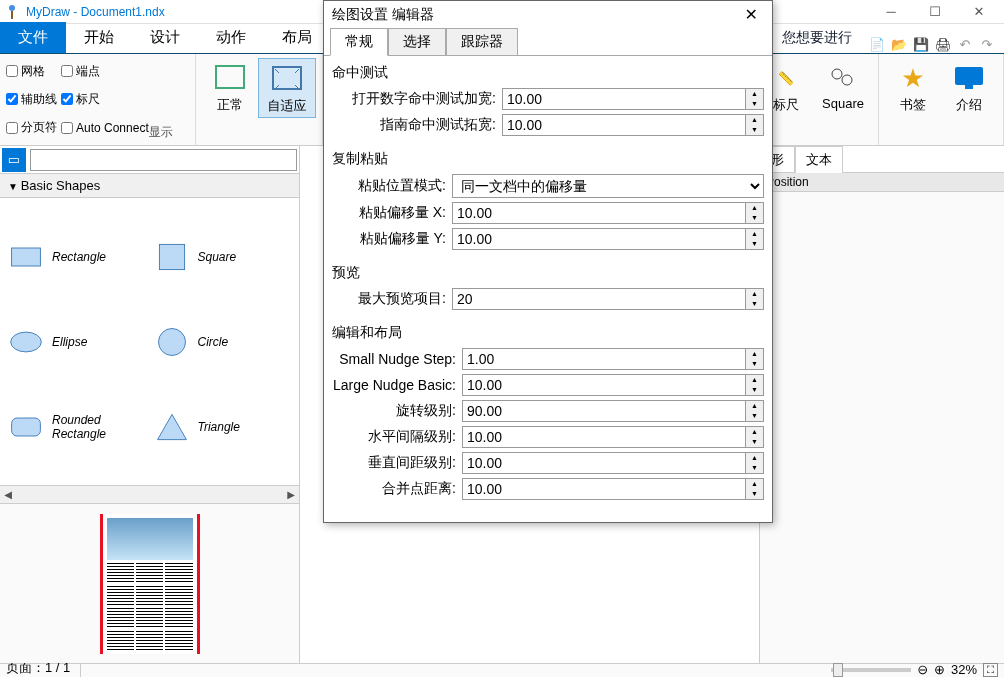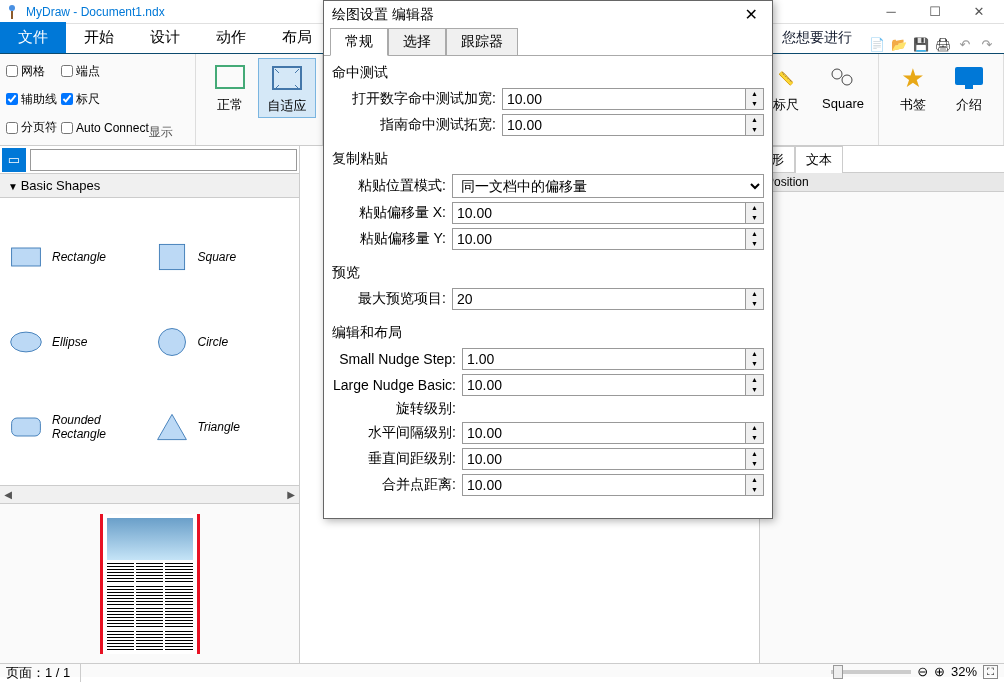--- a/index.html
+++ b/index.html
@@ -53,21 +53,21 @@
 
 .right-panel { width: 245px; border-left: 1px solid #ccc; display: flex; flex-direction: column; }
 .rp-tabs { display: flex; border-bottom: 1px solid #ccc; }
 .rp-tab { padding: 4px 10px; border: 1px solid #ccc; border-bottom: none; margin-bottom: -1px; cursor: pointer; font-size: 13px; }
 .rp-tab.active { background: #fff; }
 .rp-content { flex: 1; background: #fafafa; }
 .rp-position { background: #e8e8e8; padding: 2px 6px; font-size: 12px; border-bottom: 1px solid #ccc; }
 
 .center-canvas { flex: 1; background: #fff; }
 
-.status-bar { height: 14px; border-top: 1px solid #ccc; display: flex; align-items: flex-start; font-size: 13px; padding: 0 6px; background: #fafafa; }
+.status-bar { height: 14px; border-top: 1px solid #ccc; display: flex; align-items: flex-end; font-size: 13px; padding: 0 6px; background: #fafafa; }
 .status-left { border-right: 1px solid #ccc; padding-right: 10px; }
 .status-right { margin-left: auto; display: flex; align-items: center; gap: 6px; }
 .zoom-slider { width: 80px; height: 4px; background: #ccc; position: relative; cursor: pointer; }
 .zoom-thumb { width: 10px; height: 14px; background: #eee; border: 1px solid #999; position: absolute; top: -5px; left: 2px; }
 
 
 .dialog { position: absolute; left: 323px; top: 0; width: 450px; background: #fff; border: 1px solid #666; box-shadow: 2px 2px 8px rgba(0,0,0,.3); z-index: 100; }
 .dlg-title { display: flex; align-items: center; padding: 4px 8px; font-size: 14px; }
 .dlg-close { margin-left: auto; cursor: pointer; font-size: 16px; padding: 0 6px; }
 .dlg-tabs { display: flex; padding: 0 6px; }
@@ -396,20 +396,27 @@
         <div class="dlg-field">
             <input class="dlg-input" value="10.00" style="">
             <div class="dlg-spin">
               <div>▲</div>
               <div>▼</div>
             </div>
           </div>
       </div>
       <div class="dlg-row">
         <div class="dlg-label" style="width:130px">旋转级别:</div>
+        <div class="dlg-field">
+            <input class="dlg-input" value="90.00" style="">
+            <div class="dlg-spin">
+              <div>▲</div>
+              <div>▼</div>
+            </div>
+          </div>
       </div>
       <div class="dlg-row">
         <div class="dlg-label" style="width:130px">水平间隔级别:</div>
         <div class="dlg-field">
             <input class="dlg-input" value="10.00" style="">
             <div class="dlg-spin">
               <div>▲</div>
               <div>▼</div>
             </div>
           </div>

